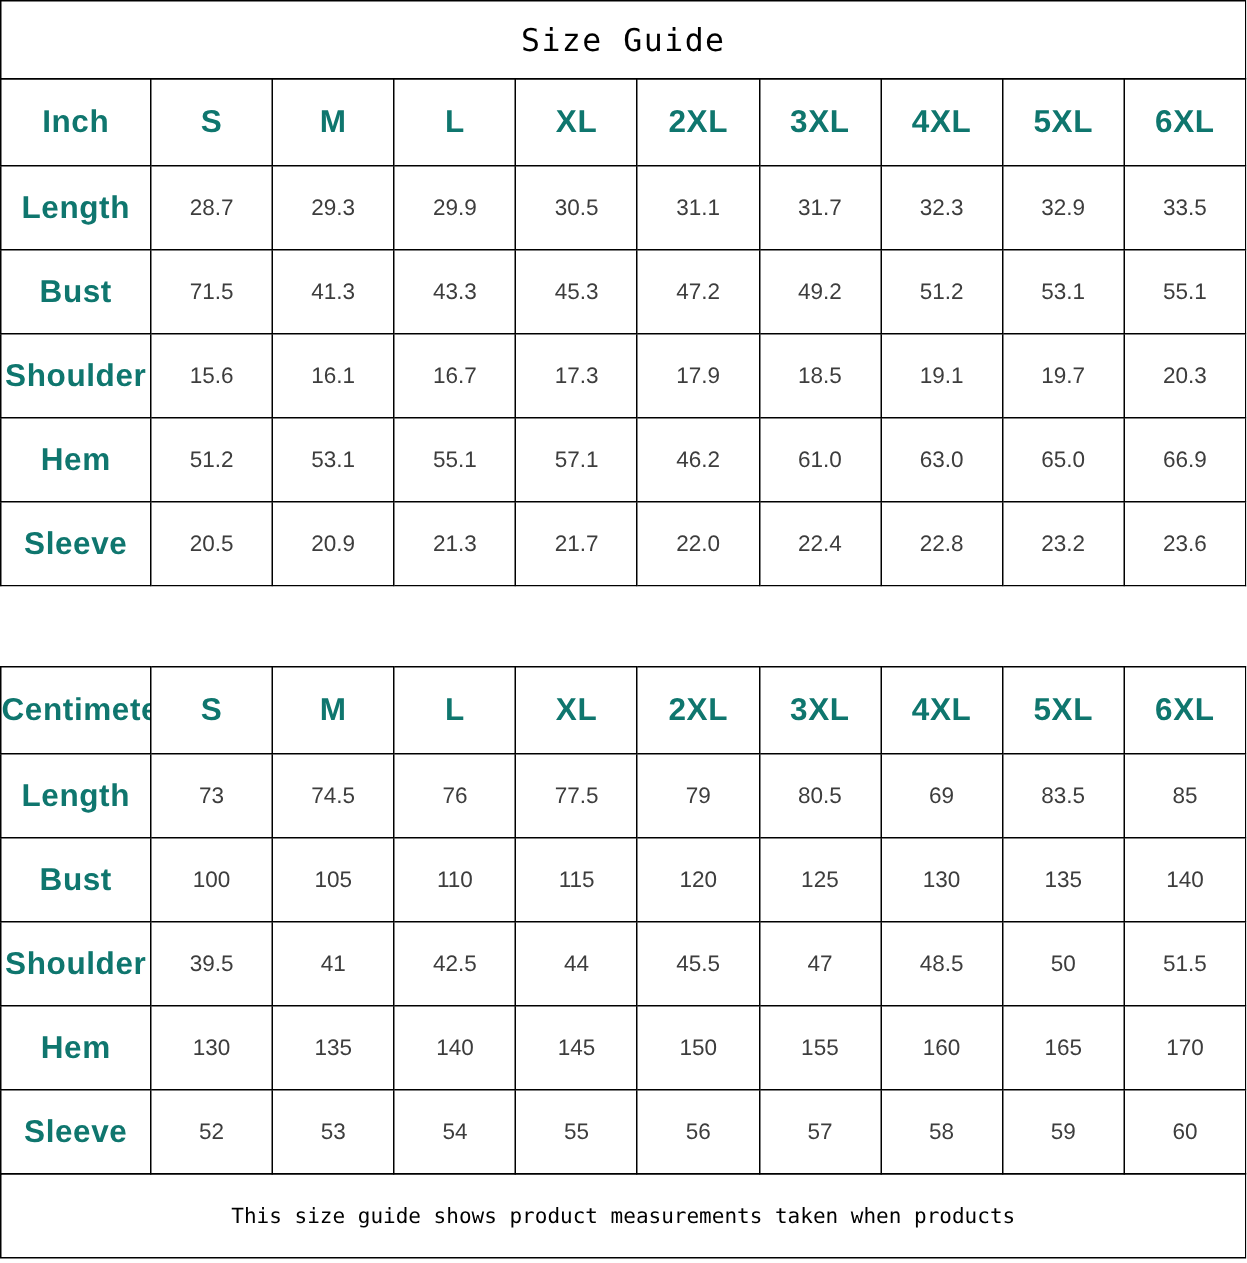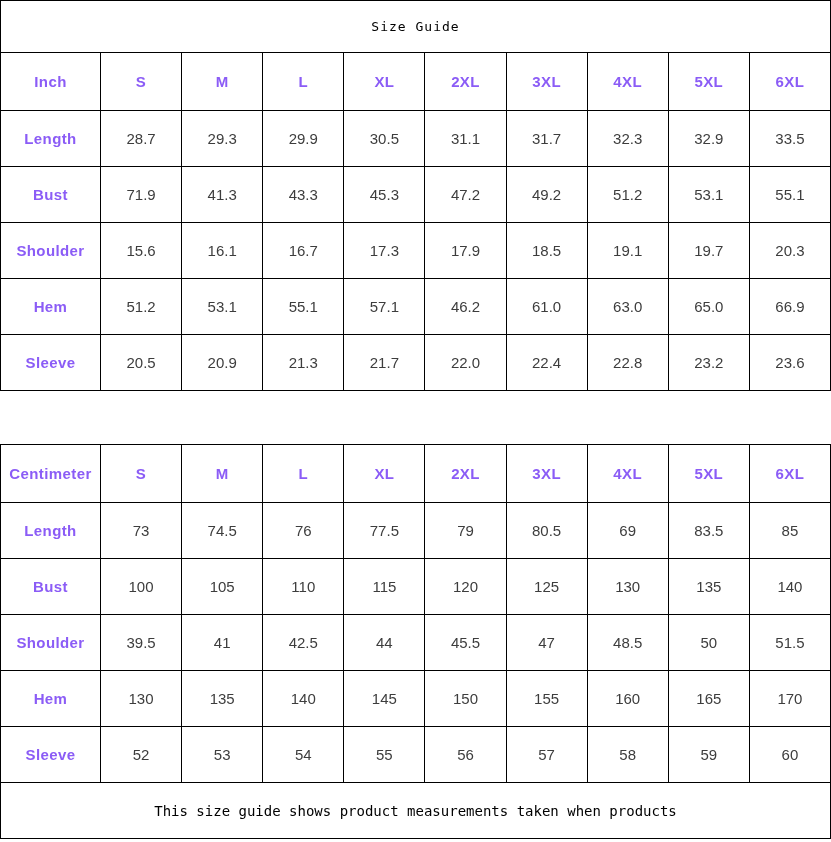--- a/index.html
+++ b/index.html
@@ -12,21 +12,21 @@
     font-family: "Liberation Sans", sans-serif;
     overflow: hidden;
   }
   .title-band {
     height: 53px;
     border: 1px solid #000000;
     display: flex;
     align-items: center;
     justify-content: center;
     font-family: "DejaVu Sans Mono", monospace;
-    font-size: 13px;
+    font-size: 21px;
     letter-spacing: 1px;
     color: #000000;
   }
   table.size-table {
     width: 831px;
     border-collapse: collapse;
     table-layout: fixed;
     margin-top: -1px;
   }
   table.size-table th,
@@ -34,23 +34,23 @@
     border: 1px solid #000000;
     text-align: center;
     vertical-align: middle;
     padding: 0;
     overflow: hidden;
   }
   table.size-table thead tr { height: 58px; }
   table.size-table tbody tr { height: 56px; }
   table.size-table th {
     font-weight: bold;
-    font-size: 15px;
+    font-size: 21px;
     letter-spacing: 0.4px;
-    color: #8b5cf6;
+    color: #0f766e;
     text-align: center;
   }
   table.size-table td {
     font-weight: normal;
     font-size: 15px;
     color: #3d3d3d;
   }
   .label-cell { width: 100px; }
   .gap-band { height: 54px; background: #ffffff; }
   .footer-band {
@@ -97,21 +97,21 @@
           <td>29.9</td>
           <td>30.5</td>
           <td>31.1</td>
           <td>31.7</td>
           <td>32.3</td>
           <td>32.9</td>
           <td>33.5</td>
         </tr>
         <tr>
           <th class="label-cell">Bust</th>
-          <td>71.9</td>
+          <td>71.5</td>
           <td>41.3</td>
           <td>43.3</td>
           <td>45.3</td>
           <td>47.2</td>
           <td>49.2</td>
           <td>51.2</td>
           <td>53.1</td>
           <td>55.1</td>
         </tr>
         <tr>

